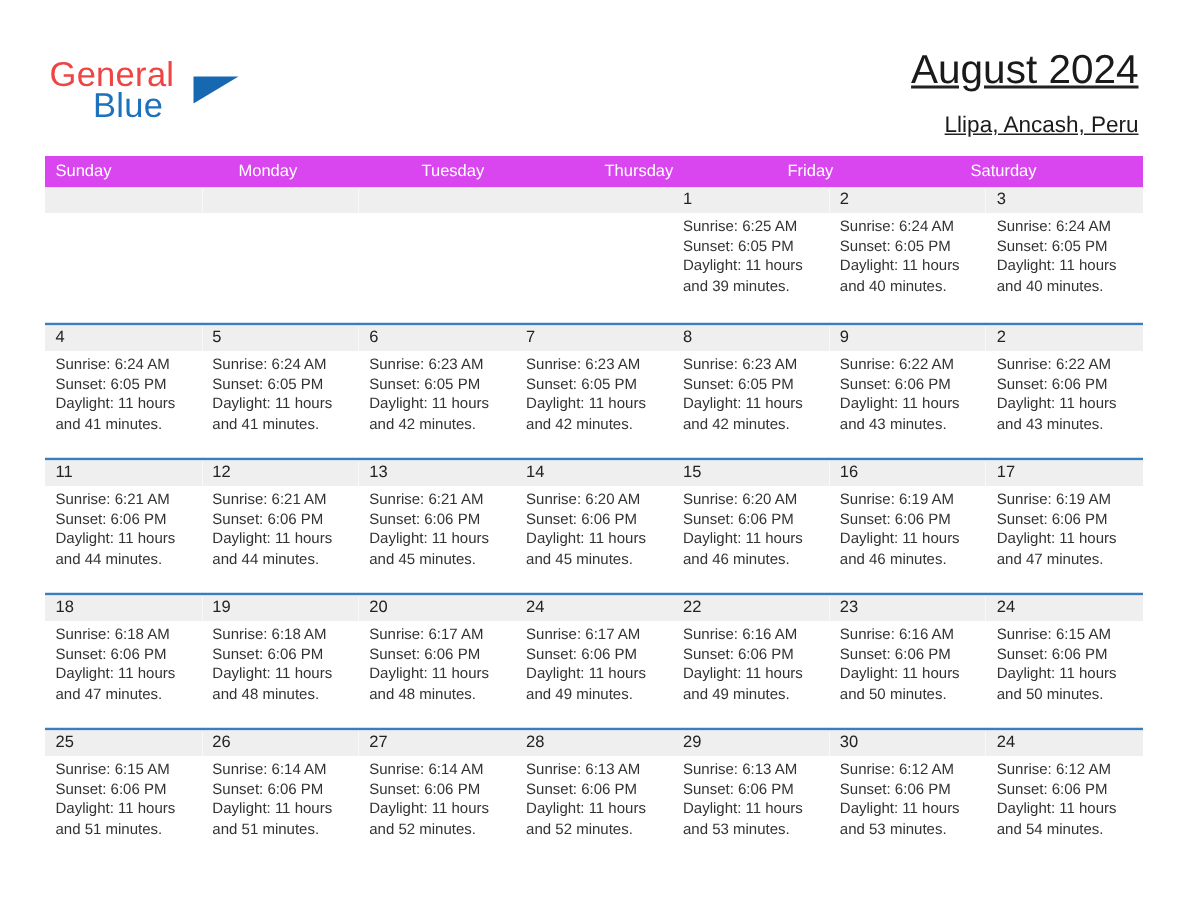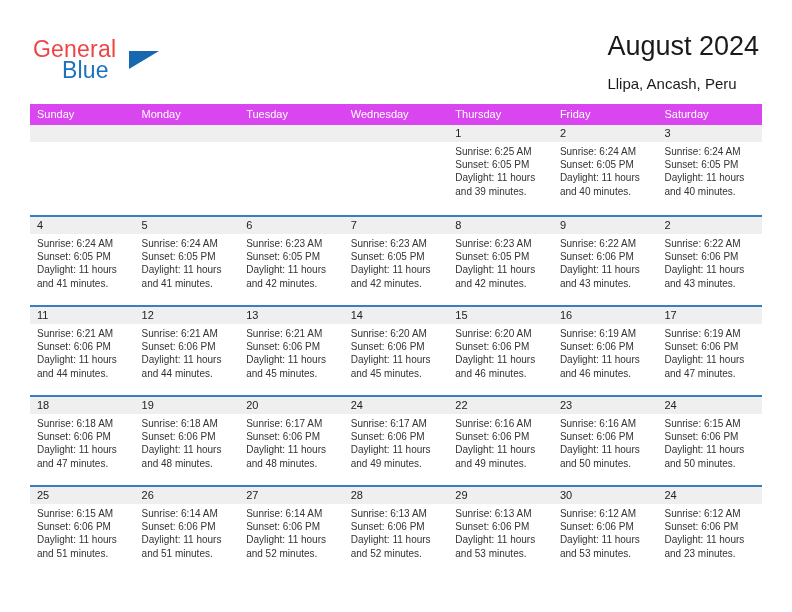--- a/index.html
+++ b/index.html
@@ -64,20 +64,22 @@
     height: 0;
     border-left: 30px solid #1668b0;
     border-bottom: 18px solid transparent;
     border-top: 0 solid transparent;
   }
 
   .title-block {
     position: absolute;
     right: 33px;
     top: 30px;
+    text-align: right;
+    text-decoration: underline;
   }
   .cal-title {
     font-size: 27px;
     color: #1a1a1a;
     line-height: 32px;
     white-space: nowrap;
     font-weight: normal;
   }
   .cal-subtitle {
     font-size: 15px;
@@ -172,21 +174,20 @@
       <div class="cal-subtitle">Llipa, Ancash, Peru</div>
     </div>
 
   </div>
 
   <div class="calendar">
     <div class="dow-row" id="dow-row">
         <div class="dow-cell">Sunday</div>
         <div class="dow-cell">Monday</div>
         <div class="dow-cell">Tuesday</div>
-        <div class="dow-cell">Wednesday</div>
         <div class="dow-cell">Thursday</div>
         <div class="dow-cell">Friday</div>
         <div class="dow-cell">Saturday</div>
       </div>
     <div id="weeks-container">
         <div class="week-row">
           <div class="day-cell empty">
             <div class="day-number-band"></div>
           </div>
           <div class="day-cell empty">
@@ -475,20 +476,20 @@
               <div>Daylight: 11 hours</div>
               <div>and 53 minutes.</div>
             </div>
           </div>
           <div class="day-cell">
             <div class="day-number-band">24</div>
             <div class="day-body">
               <div>Sunrise: 6:12 AM</div>
               <div>Sunset: 6:06 PM</div>
               <div>Daylight: 11 hours</div>
-              <div>and 23 minutes.</div>
+              <div>and 54 minutes.</div>
             </div>
           </div>
         </div>
       </div>
   </div>
 
 </div>
 
 </body></html>

